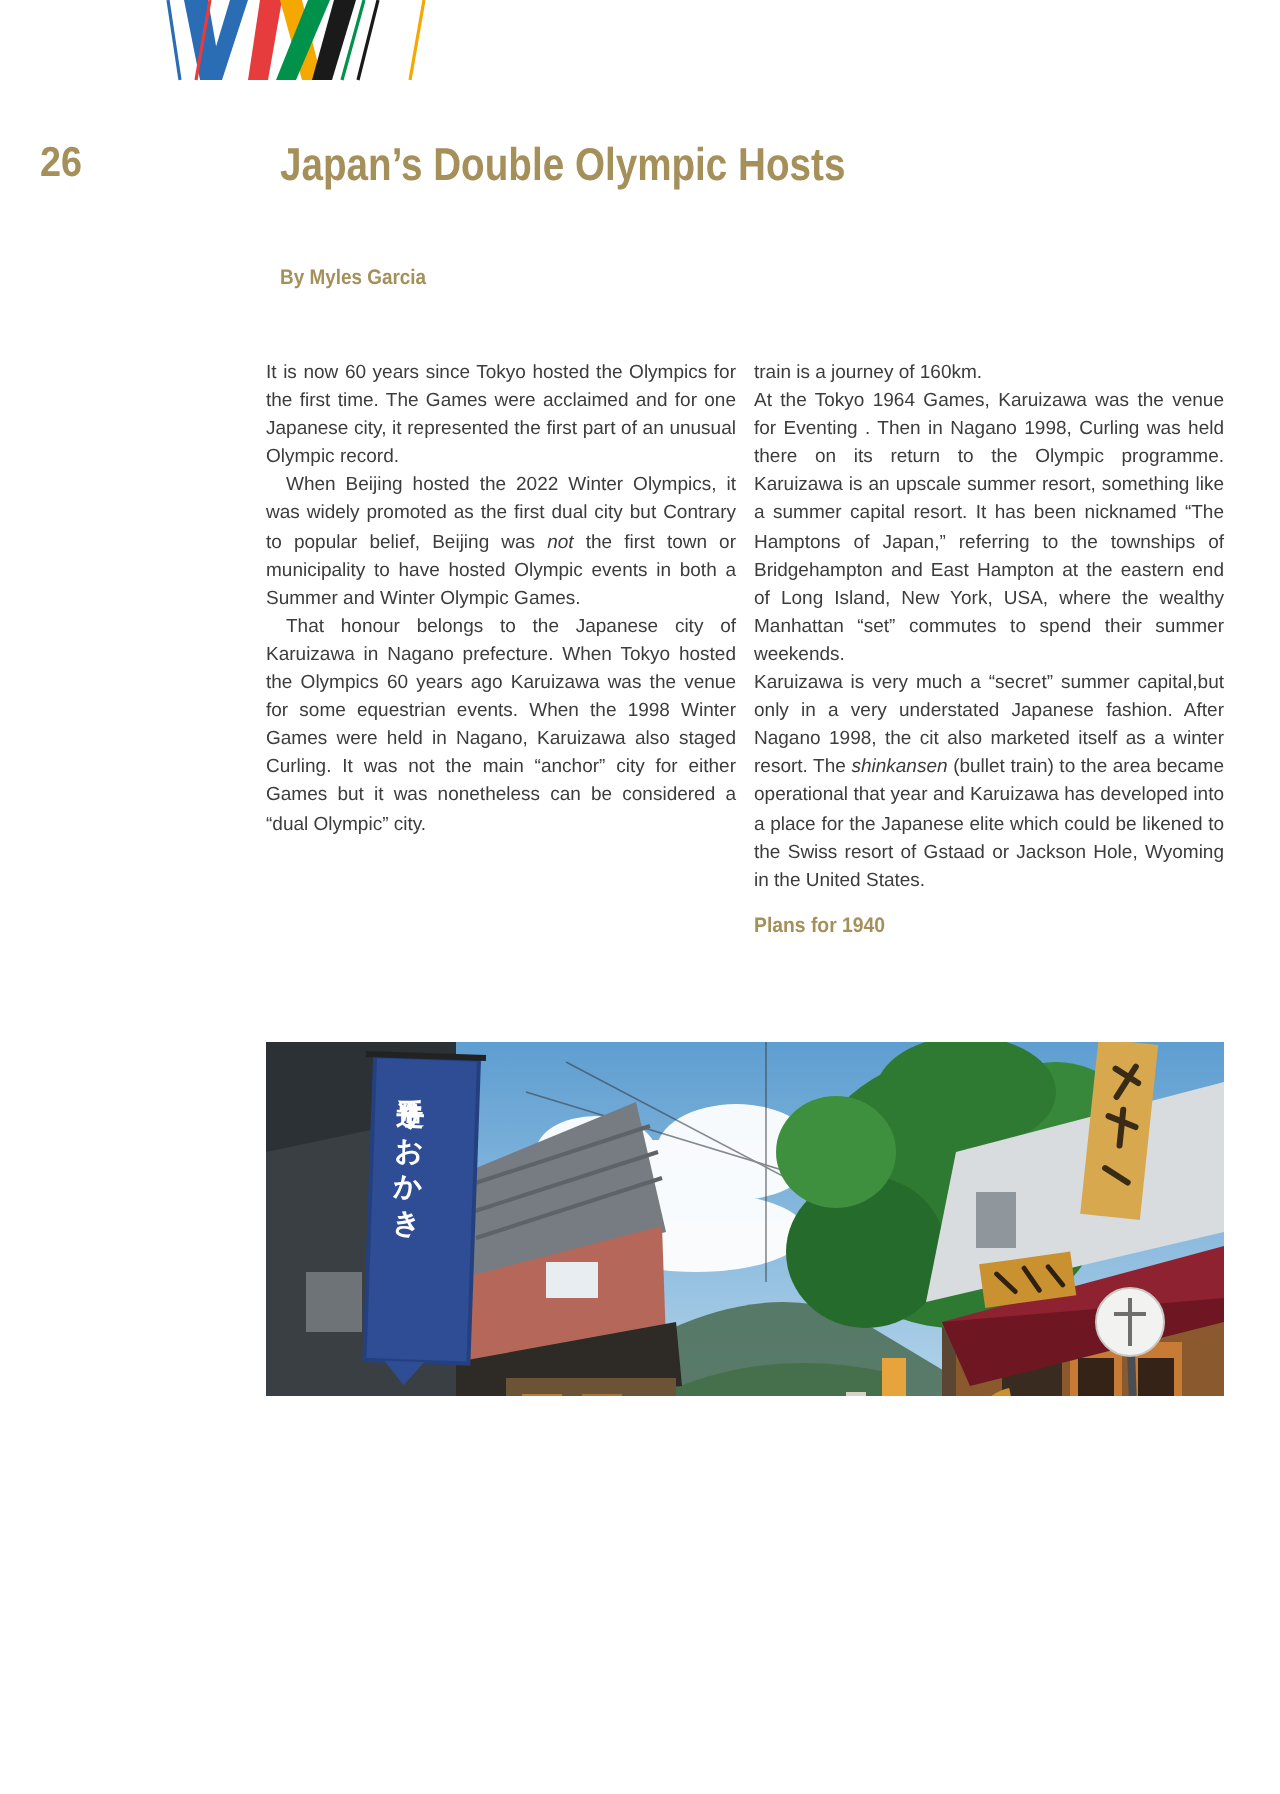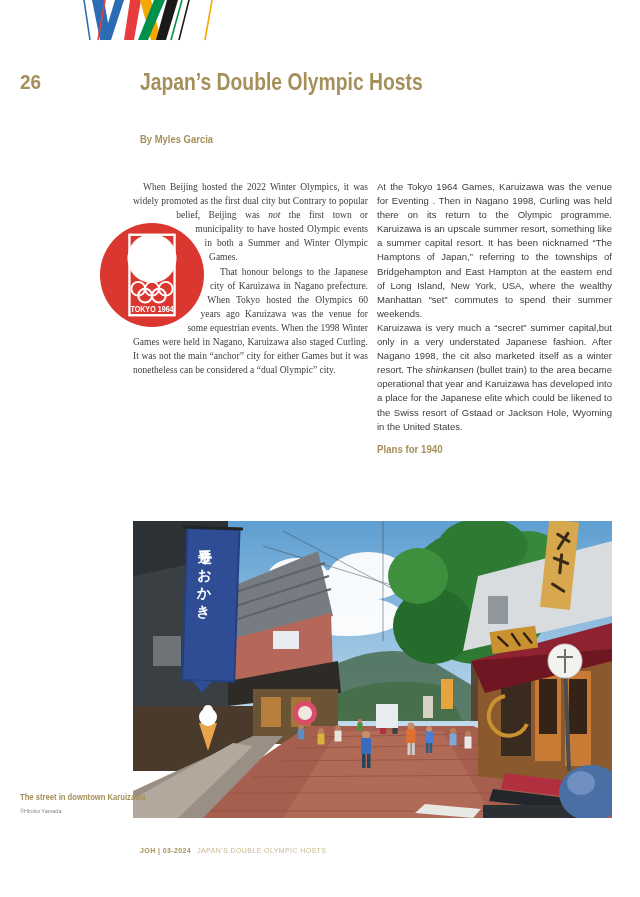--- a/index.html
+++ b/index.html
@@ -1,17 +1,17 @@
 <!DOCTYPE html>
 <html><head>
 <meta charset="utf-8">
 <style>
   html,body{margin:0;padding:0;}
   .page{
-    position:relative; width:640px; height:897px; background:#ffffff;
+    position:relative; width:640px; height:698px; background:#ffffff;
     font-family:"Liberation Sans", sans-serif; overflow:hidden;
   }
   
   .ribbon{position:absolute; left:74px; top:0; width:140px; height:42px;}
   
   .page-number{
     position:absolute; left:20px; top:70px; color:#A5905A; font-size:21px;
     font-weight:bold; transform:scaleX(0.9); transform-origin:left top;
   }
   
@@ -24,21 +24,21 @@
     position:absolute; left:140px; top:133px; color:#A5905A; font-size:10.5px;
     font-weight:bold; transform:scaleX(0.9); transform-origin:left top;
   }
   
   .columns{
     position:absolute; left:133px; top:180px; width:479px; display:flex; gap:9px;
     color:#3C3C3C; font-size:9.5px; line-height:14.1px; text-align:justify;
   }
   .col{width:235px;}
   .col p{margin:0; padding:0;}
-  .col p.ind{text-indent:10px;font-family:Liberation Serif, serif;}
+  .col p.ind{text-indent:10px;}
   .logo-float{
     float:left; width:72px; height:106px; margin:42px 8px 6px 0;
     shape-outside:circle(58px at 19px 95px);
   }
   .logo-svg{width:106px; height:106px; margin-left:-34px; display:block;}
   .subhead{
     color:#A5905A; font-weight:bold; font-size:10.5px; margin:8px 0 2px 0 !important;
     text-align:left; transform:scaleX(0.92); transform-origin:left top;
   }
   
@@ -88,39 +88,26 @@
       <line x1="138" y1="0" x2="131" y2="40" stroke="#F5A800" stroke-width="1.6"></line>
     </svg>
   </div>
 
   <div class="page-number">26</div>
   <div class="page-title">Japan’s Double Olympic Hosts</div>
   <div class="byline">By Myles Garcia</div>
 
   <div class="columns">
     <div class="col">
-      <div class="logo-float">
-        <svg class="logo-svg" viewBox="0 0 108 108">
-          <circle cx="54" cy="54" r="53" fill="#DB3731"></circle>
-          <rect x="31" y="13" width="46" height="82" fill="none" stroke="#ffffff" stroke-width="2.4"></rect>
-          <circle cx="54" cy="37" r="25" fill="#ffffff"></circle>
-          <g fill="none" stroke="#ffffff" stroke-width="2">
-            <circle cx="40" cy="68" r="7"></circle>
-            <circle cx="54" cy="68" r="7"></circle>
-            <circle cx="68" cy="68" r="7"></circle>
-            <circle cx="47" cy="75" r="7"></circle>
-            <circle cx="61" cy="75" r="7"></circle>
-          </g>
-          <text x="54" y="92" text-anchor="middle" fill="#ffffff" font-size="9.5" font-weight="bold" font-family="Liberation Sans, sans-serif" textLength="44" lengthAdjust="spacingAndGlyphs">TOKYO 1964</text>
-        </svg>
-      </div>
+      <p>It is now 60 years since Tokyo hosted the Olympics for the first time. The Games were acclaimed and for one Japanese city, it represented the first part of an unusual Olympic record.</p>
       <p class="ind"><span>When Beijing hosted the 2022 Winter Olympics, it was widely promoted as the first dual city but Contrary to popular belief, Beijing was </span><i>not</i><span> the first town or municipality to have hosted Olympic events in both a Summer and Winter Olympic Games.</span></p>
       <p class="ind">That honour belongs to the Japanese city of Karuizawa in Nagano prefecture. When Tokyo hosted the Olympics 60 years ago Karuizawa was the venue for some equestrian events. When the 1998 Winter Games were held in Nagano, Karuizawa also staged Curling. It was not the main “anchor” city for either Games but it was nonetheless can be considered a “dual Olympic” city.</p>
     </div>
     <div class="col">
+      <p>train is a journey of 160km.</p>
       <p>At the Tokyo 1964 Games, Karuizawa was the venue for Eventing . Then in Nagano 1998, Curling was held there on its return to the Olympic programme. Karuizawa is an upscale summer resort, something like a summer capital resort. It has been nicknamed “The Hamptons of Japan,” referring to the townships of Bridgehampton and East Hampton at the eastern end of Long Island, New York, USA, where the wealthy Manhattan “set” commutes to spend their summer weekends.</p>
       <p><span>Karuizawa is very much a “secret” summer capital,but only in a very understated Japanese fashion. After Nagano 1998, the cit also marketed itself as a winter resort. The </span><i>shinkansen</i><span> (bullet train) to the area became operational that year and Karuizawa has developed into a place for the Japanese elite which could be likened to the Swiss resort of Gstaad or Jackson Hole, Wyoming in the United States.</span></p>
       <p class="subhead">Plans for 1940</p>
     </div>
   </div>
 
   <div class="photo">
     <svg width="479" height="297" viewBox="0 0 479 297">
       <defs>
         <linearGradient id="sky" x1="0" y1="0" x2="0" y2="1">

